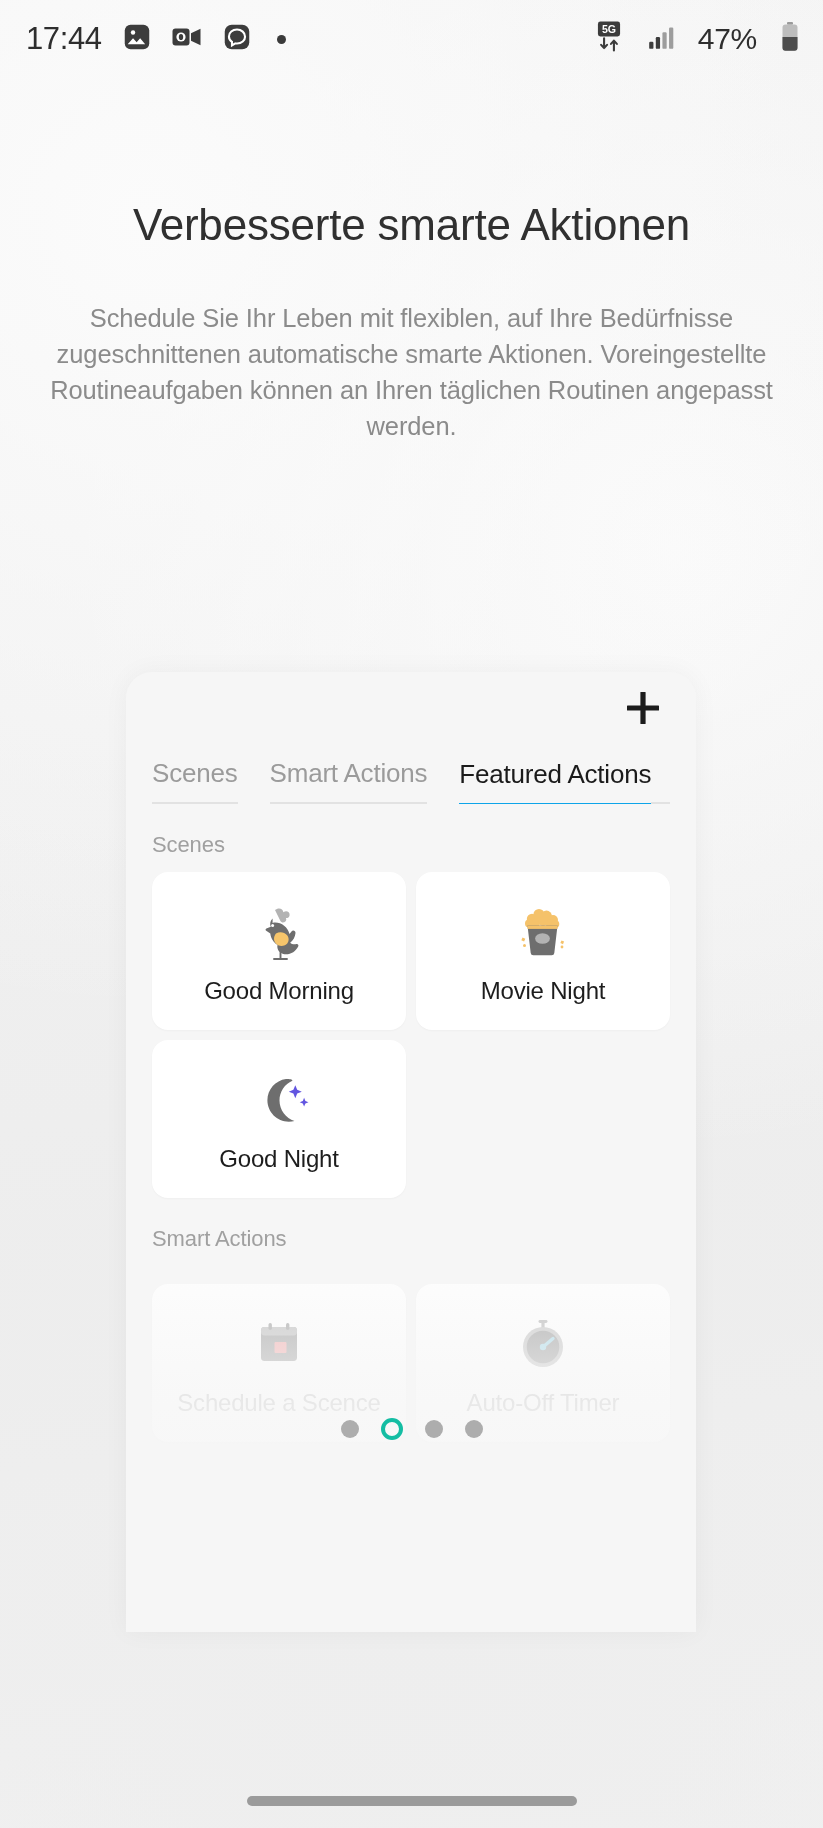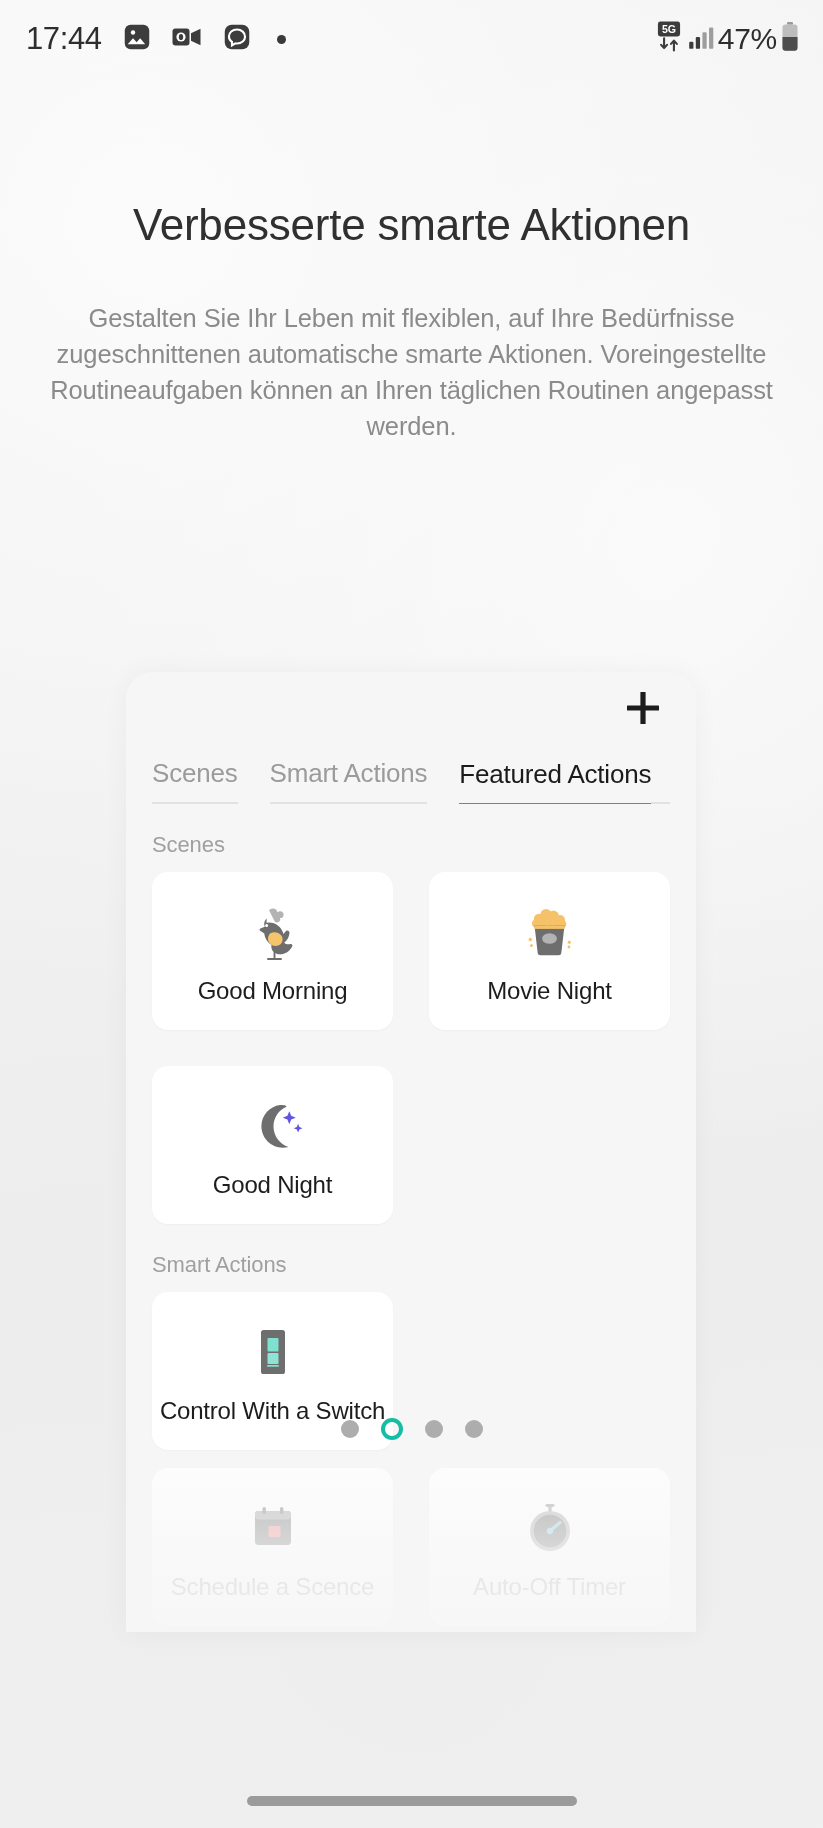--- a/index.html
+++ b/index.html
@@ -49,21 +49,21 @@
     color: #2e2e2e;
     letter-spacing: -0.4px;
   }
   .sb-icon { display: block; }
   .dot-notif {
     width: 9px; height: 9px;
     border-radius: 50%;
     background: #3a3a3a;
     margin-left: 5px;
   }
-  .status-right { gap: 4px; }
+  .status-right { gap: 24px; }
   #battery-pct {
     font-size: 30px;
     color: #2e2e2e;
     letter-spacing: -0.3px;
     text-align: right;
   }
 
   
   #hero {
     position: absolute;
@@ -152,21 +152,21 @@
     padding: 0 26px;
     margin-top: 28px;
     margin-bottom: 14px;
     letter-spacing: -0.1px;
   }
 
   
   .tile-grid {
     display: grid;
     grid-template-columns: 1fr 1fr;
-    gap: 36px;
+    gap: 10px;
     padding: 0 26px;
   }
   .tile {
     background: #ffffff;
     border-radius: 16px;
     height: 158px;
     display: flex;
     flex-direction: column;
     align-items: center;
     justify-content: center;
@@ -295,21 +295,21 @@
           <rect x="4.6" y="0" width="4.8" height="2.2" rx="0.8" fill="#9a9a9a"></rect>
           <rect x="1" y="2" width="12" height="21" rx="2.4" fill="#bdbdbd"></rect>
           <path d="M1 12h12v8.6a2.4 2.4 0 0 1-2.4 2.4H3.4A2.4 2.4 0 0 1 1 20.6z" fill="#4d4d4d"></path>
         </svg>
       </span>
     </div>
   </div>
 
   <div id="hero">
     <h1 id="hero-title">Verbesserte smarte Aktionen</h1>
-    <p id="hero-subtitle">Gestalten Sie Ihr Leben mit flexiblen, auf Ihre Bedürfnisse zugeschnittenen automatische smarte Aktionen. Voreingestellte Routineaufgaben können an Ihren täglichen Routinen angepasst werden.</p>
+    <p id="hero-subtitle">Schedule Sie Ihr Leben mit flexiblen, auf Ihre Bedürfnisse zugeschnittenen automatische smarte Aktionen. Voreingestellte Routineaufgaben können an Ihren täglichen Routinen angepasst werden.</p>
   </div>
 
   <div id="ui-card">
 
     <div id="card-toolbar">
       <div id="add-button">
         <span>
           <svg width="42" height="42" viewBox="0 0 42 42">
             <rect x="18.4" y="5" width="5.2" height="32" rx="0.6" fill="#1c1c1c"></rect>
             <rect x="5" y="18.4" width="32" height="5.2" rx="0.6" fill="#1c1c1c"></rect>
@@ -378,31 +378,20 @@
         <div class="tile-label">Good Night</div>
       </div>
 
       <div class="tile empty"></div>
     </div>
 
     <div class="section-label">Smart Actions</div>
 
     <div class="tile-grid">
 
-      <div class="tile">
-        <div class="tile-icon">
-          <svg width="74" height="74" viewBox="0 0 74 74">
-            <rect x="25" y="13" width="24" height="44" rx="2.6" fill="#6e6e6e"></rect>
-            <rect x="31.5" y="21" width="11" height="13.5" rx="1" fill="#7fe0cf"></rect>
-            <rect x="31.5" y="36" width="11" height="11" rx="1" fill="#8fe3d4"></rect>
-            <rect x="31" y="48" width="12" height="1.8" rx="0.9" fill="#7fe0cf"></rect>
-          </svg>
-        </div>
-        <div class="tile-label">Control With a Switch</div>
-      </div>
     </div>
 
     <div id="faded-row">
       <div class="tile-grid" style="margin-top:18px;">
         <div class="tile faded">
           <div class="tile-icon">
             <svg width="74" height="74" viewBox="0 0 74 74">
               <rect x="19" y="18" width="36" height="34" rx="3.4" fill="#9e9e9e"></rect>
               <rect x="19" y="18" width="36" height="8.5" rx="3.4" fill="#bcbcbc"></rect>
               <rect x="26.5" y="14" width="3.4" height="7" rx="1.7" fill="#9e9e9e"></rect>

